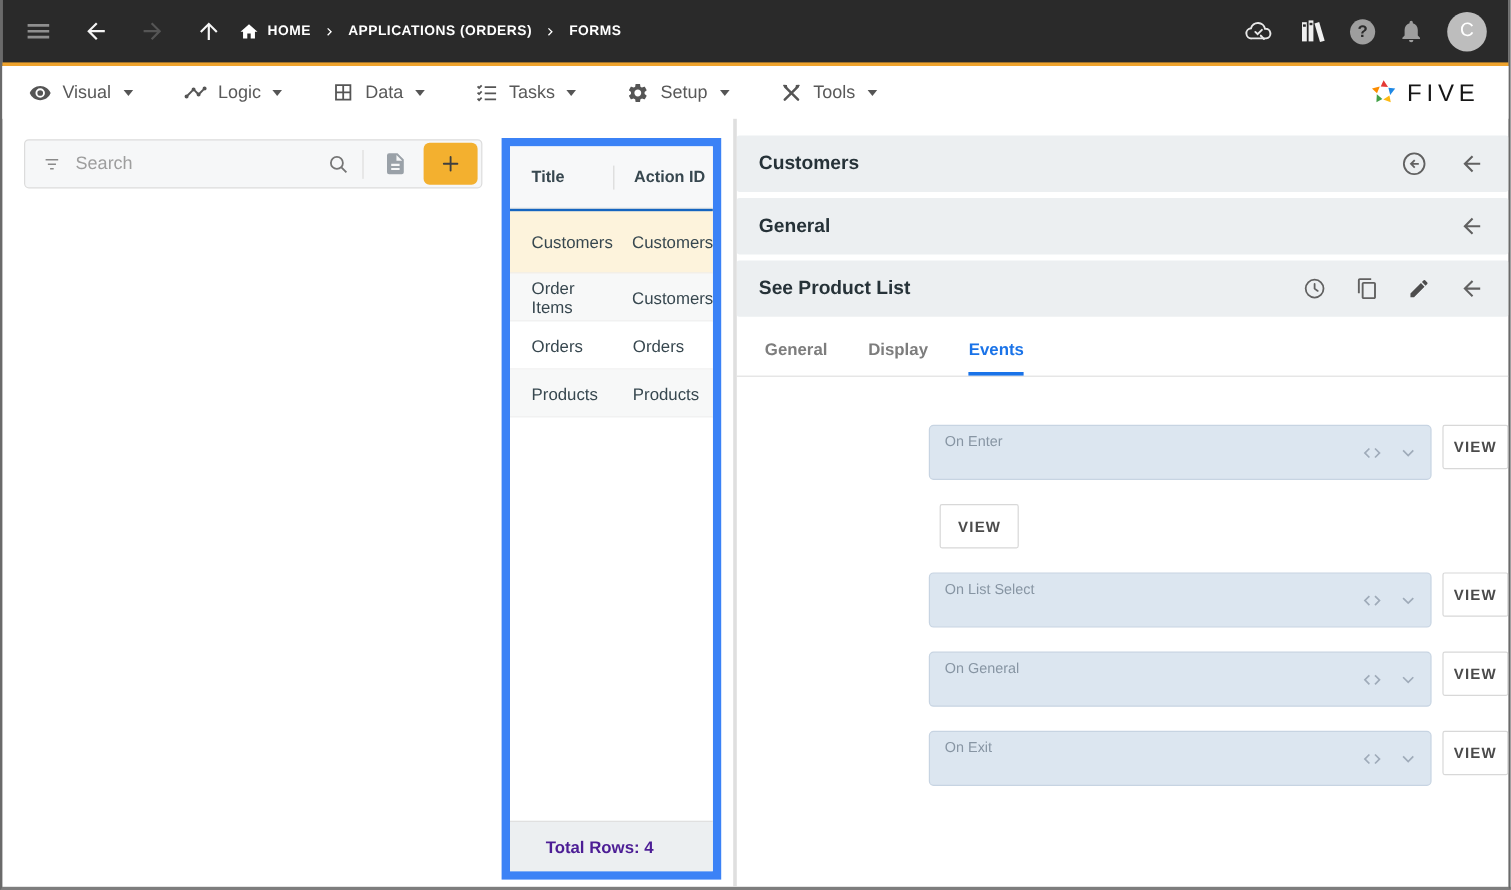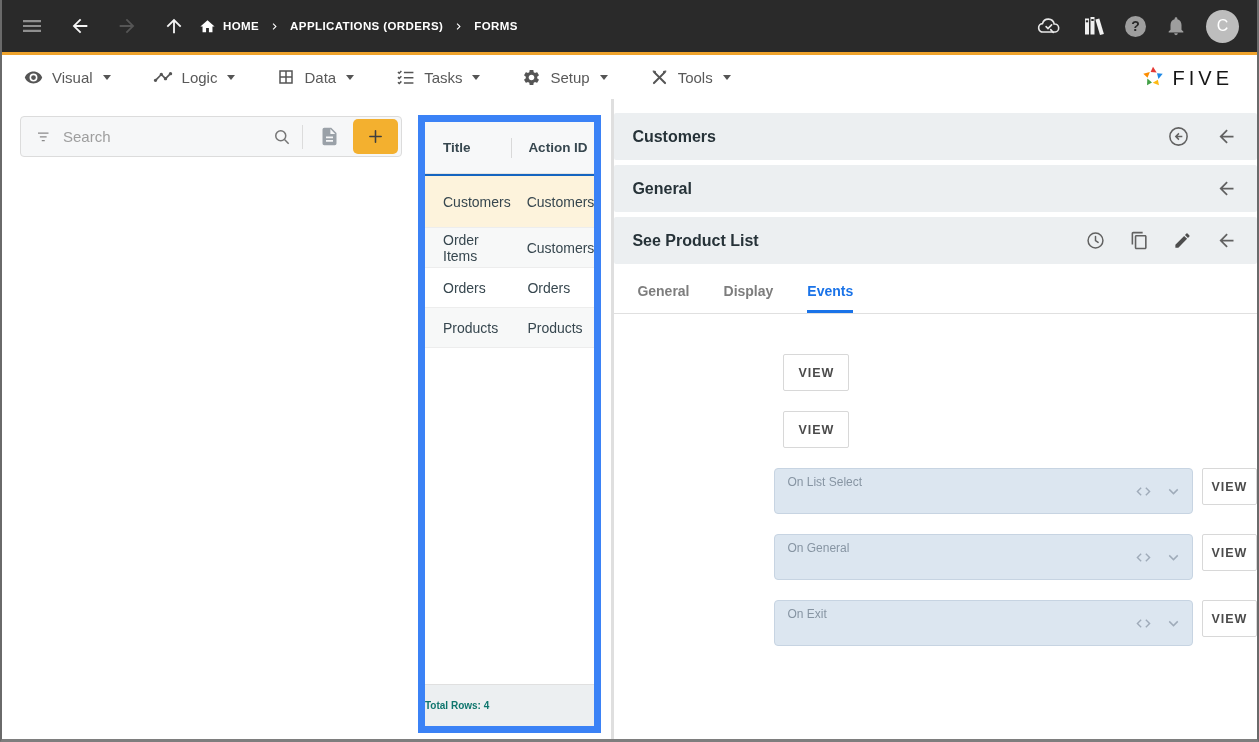--- a/index.html
+++ b/index.html
@@ -56,22 +56,22 @@
     border-bottom:1px solid #e4e4e4; font-size:13.5px; font-weight:700; color:#37474f; }
   .col-1 { width:51%; padding-left:18px; }
   .col-2 { flex:1; padding-left:16px; }
   .hdr-sep { width:1px; height:20px; background:#d9d9d9; }
   .tbl-row { display:flex; align-items:center; height:40px; font-size:14px; color:#37474f;
     border-bottom:1px solid #ededed; background:#fff; cursor:pointer; }
   .tbl-row.alt { background:#f7f8f8; }
   .tbl-row.selected { background:#fdf3dc; border-top:2px solid #1565c0; height:54px; }
   .tbl-spacer { flex:1; background:#fff; }
   .tbl-footer { height:42px; background:#eceff1; border-top:1px solid #e0e0e0; display:flex;
-    align-items:center; justify-content:flex-start; padding-right:20px;
-    font-size:10px; font-weight:700; color:#0f766e; }
+    align-items:center; justify-content:center; padding-right:20px;
+    font-size:14px; font-weight:700; color:#4c1d95; }
 
   .panel-divider { flex:0 0 3px; background:#dfdfdf; }
 
   
   .right-panel { flex:1; display:flex; flex-direction:column; padding-top:14px; min-width:0; overflow:hidden; }
   .bar { flex:0 0 47px; background:#eceff1; border-radius:2px; display:flex; align-items:center;
     padding:0 20px 0 18px; margin-bottom:5px; }
   .bar-title { font-size:16px; font-weight:700; color:#263238; }
   .bar-icons { margin-left:auto; display:flex; align-items:center; gap:26px; color:#616161; }
   .bar-icons .tb-ic { color:#616161; }
@@ -360,20 +360,36 @@
 
       <div class="tabs">
         <span class="tab">General</span>
         <span class="tab">Display</span>
         <span class="tab active">Events</span>
       </div>
 
       <div class="fields">
 
         <div class="field-row">
+          <div class="field-box">
+            <span class="field-label">On Enter</span>
+            <span class="field-value"></span>
+            <span class="field-icons">
+              <span class="tb-ic">
+                  <svg width="17" height="17" viewBox="0 0 24 24" fill="currentColor">
+                    <path d="M9.4 16.6 4.8 12l4.6-4.6L8 6l-6 6 6 6 1.4-1.4zm5.2 0 4.6-4.6-4.6-4.6L16 6l6 6-6 6-1.4-1.4z"></path>
+                  </svg>
+                </span>
+              <span class="tb-ic">
+                  <svg width="17" height="17" viewBox="0 0 24 24" fill="none" stroke="currentColor" stroke-width="2">
+                    <path d="m6 9 6 6 6-6"></path>
+                  </svg>
+                </span>
+            </span>
+          </div>
           <button class="view-btn">VIEW</button>
         </div>
 
         <div class="field-row">
           <button class="view-btn">VIEW</button>
         </div>
 
         <div class="field-row">
           <div class="field-box">
             <span class="field-label">On List Select</span>

